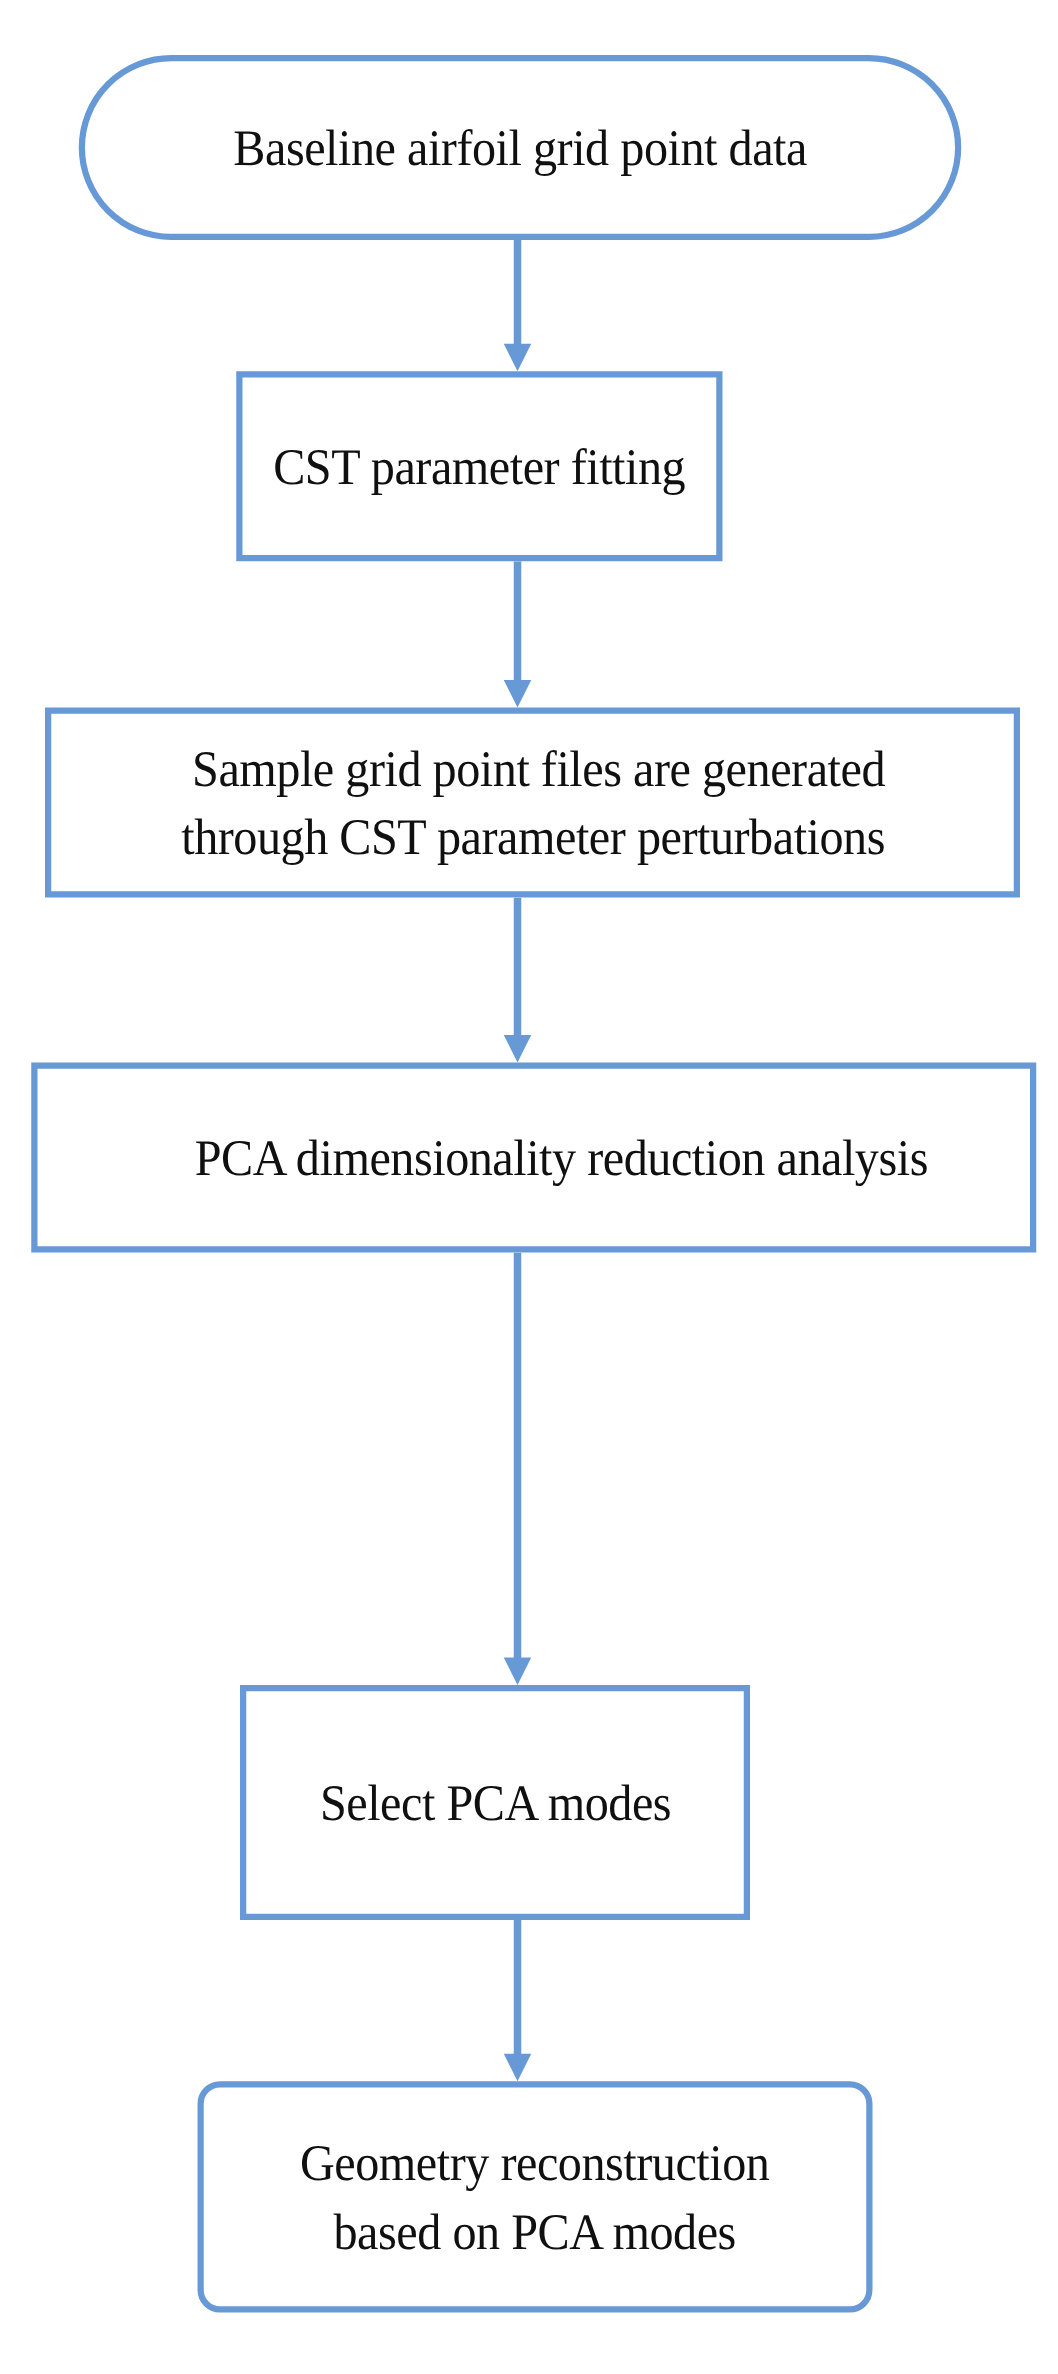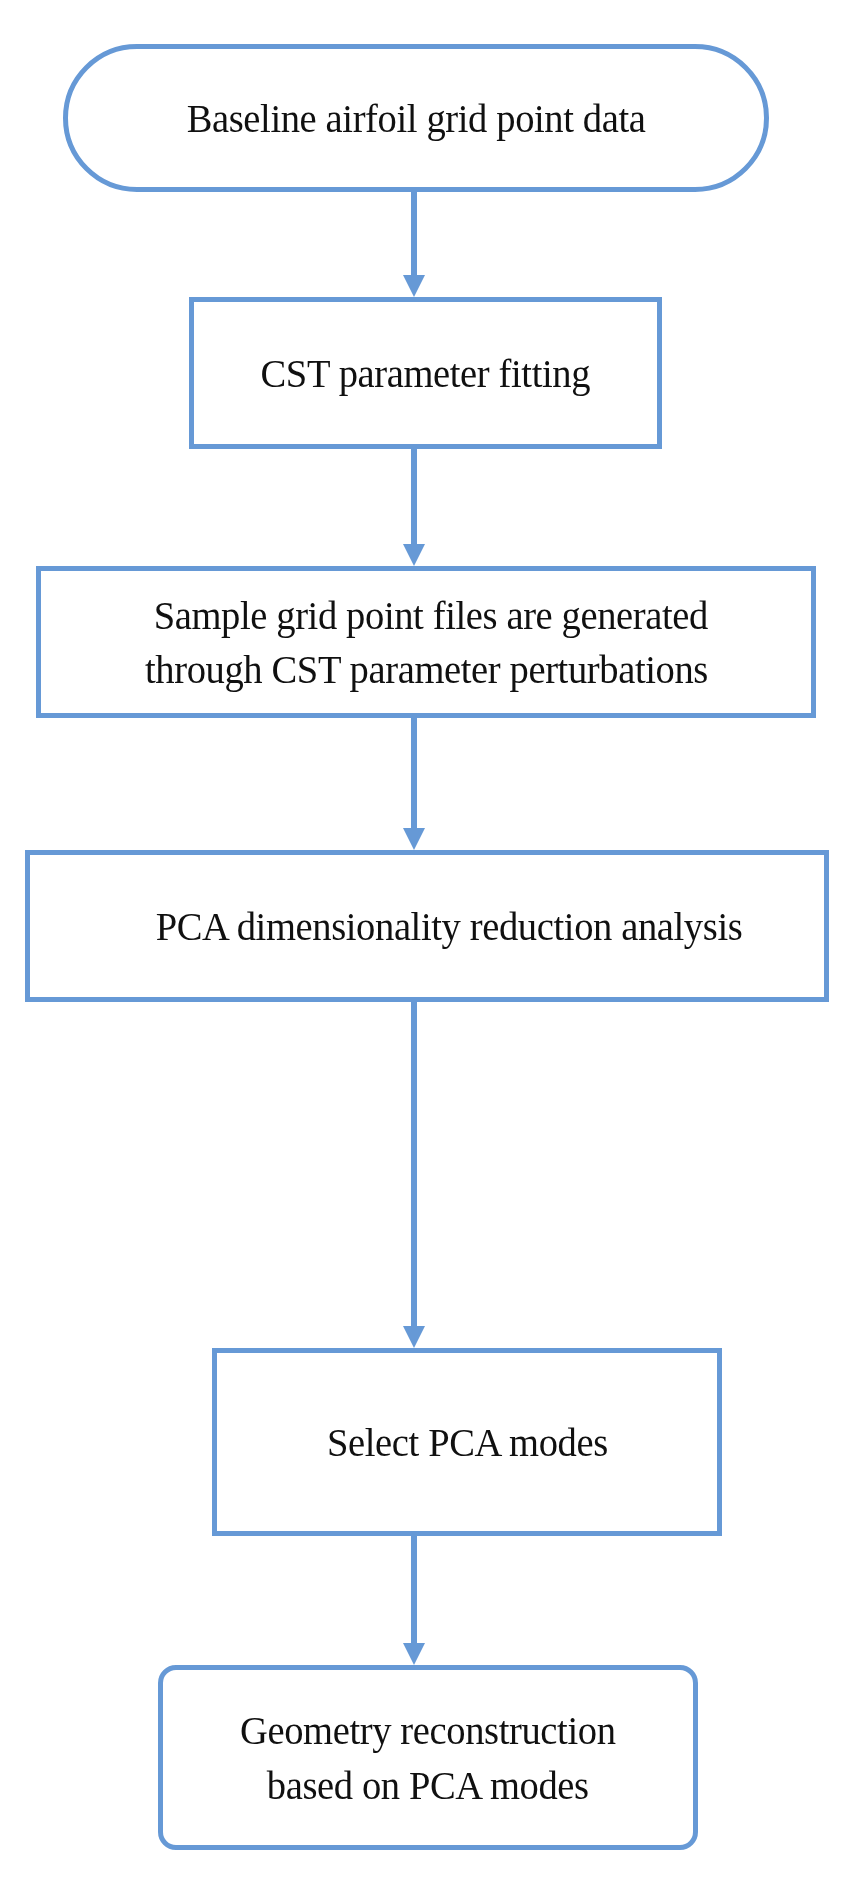--- a/index.html
+++ b/index.html
@@ -86,31 +86,31 @@
           <line x1="20" y1="0" x2="20" y2="113" stroke="#6699d6" stroke-width="6"></line>
           <polygon points="20,129 9,107 31,107" fill="#6699d6"></polygon>
         </svg>
       </div>
     </div>
 
   <div id="node-layer">
       <div class="node terminator" style="left: 63px; top: 44px; width: 706px; height: 148px; border-color: rgb(102, 153, 214);">
         <div class="node-label" style="color: rgb(16, 16, 16);">Baseline airfoil grid point data</div>
       </div>
-      <div class="node" style="left: 189px; top: 297px; width: 473px; height: 152px; border-color: rgb(102, 153, 214);">
+      <div class="node" style="left: 189px; top: 297px; width: 389px; height: 152px; border-color: rgb(102, 153, 214);">
         <div class="node-label" style="color: rgb(16, 16, 16);">CST parameter fitting</div>
       </div>
       <div class="node" style="left: 36px; top: 566px; width: 780px; height: 152px; border-color: rgb(102, 153, 214); text-align: right;">
         <div class="node-label" style="color: rgb(16, 16, 16);">Sample grid point files are generated
 through CST parameter perturbations</div>
       </div>
       <div class="node" style="left: 25px; top: 850px; width: 804px; height: 152px; border-color: rgb(102, 153, 214); padding-left: 44px;">
         <div class="node-label" style="color: rgb(16, 16, 16);">PCA dimensionality reduction analysis</div>
       </div>
-      <div class="node" style="left: 212px; top: 1348px; width: 510px; height: 188px; border-color: rgb(102, 153, 214);">
+      <div class="node" style="left: 192px; top: 1348px; width: 408px; height: 188px; border-color: rgb(102, 153, 214);">
         <div class="node-label" style="color: rgb(16, 16, 16);">Select PCA modes</div>
       </div>
       <div class="node" style="left: 158px; top: 1665px; width: 540px; height: 185px; border-color: rgb(102, 153, 214); border-radius: 18px;">
         <div class="node-label" style="color: rgb(16, 16, 16);">Geometry reconstruction
 based on PCA modes</div>
       </div>
     </div>
 </div>
 
 </body></html>

